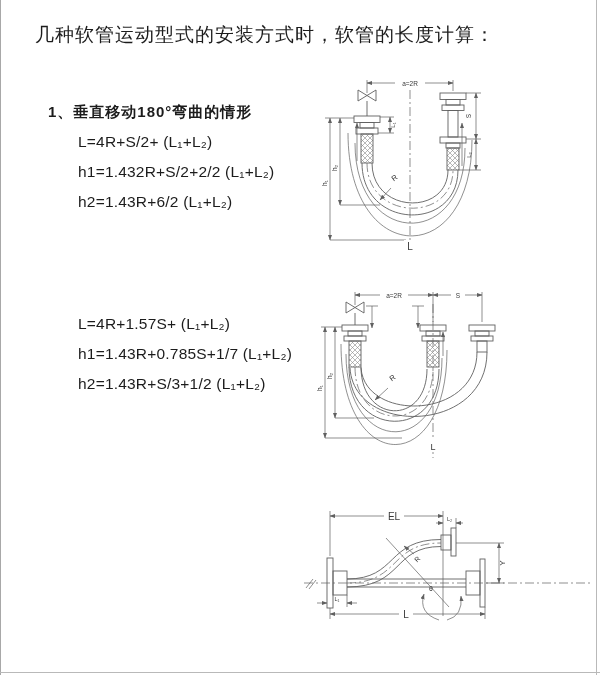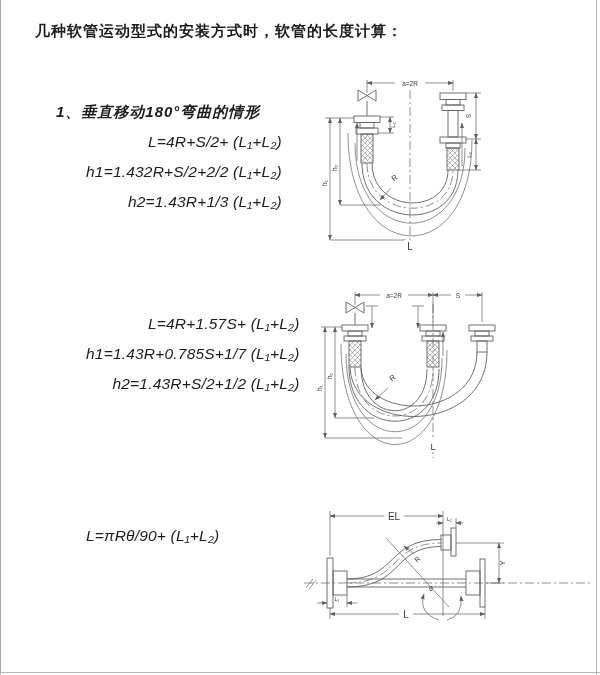--- a/index.html
+++ b/index.html
@@ -2,27 +2,27 @@
 <html><head>
 <meta charset="utf-8">
 <style>
   html,body{margin:0;padding:0;}
   body{
     width:600px;height:675px;background:#ffffff;position:relative;overflow:hidden;
     font-family:"Liberation Sans","DejaVu Sans",sans-serif;color:#1c1c1c;
   }
   .page{position:absolute;inset:0;}
   .page-title{
-    position:absolute;left:35px;top:22px;font-size:15px;font-weight:700;
+    position:absolute;left:35px;top:22px;font-size:19px;font-weight:400;
     letter-spacing:1px;white-space:nowrap;
   }
-  .sec{position:absolute;left:56px;font-style:italic;}
+  .sec{position:absolute;left:48px;}
   .sec1{top:102px}.sec2{top:304px}.sec3{top:516px}
   .heading{font-size:15px;font-weight:700;letter-spacing:1px;line-height:20px;white-space:nowrap;}
-  .formula{font-size:15.5px;font-weight:400;letter-spacing:.2px;margin:11px 0 0 30px;height:19px;white-space:nowrap;text-align:right;}
+  .formula{font-size:15.5px;font-weight:400;letter-spacing:.2px;margin:11px 0 0 30px;height:19px;white-space:nowrap;}
   svg.d{position:absolute;}
   .d1{left:310px;top:68px;}
   .d2{left:310px;top:280px;}
   .d3{left:298px;top:498px;}
   .d path,.d rect,.d line{fill:none;stroke:#606060;stroke-width:0.9;}
   .d .thin{stroke-width:0.7;}
   .d .cl{stroke-dasharray:9 3 2 3;stroke-width:0.7;}
   .d text{fill:#3a3a3a;stroke:none;font-size:7px;text-anchor:middle;font-family:"Liberation Sans","DejaVu Sans",sans-serif;}
   .d text.t55{font-size:5.5px}.d text.t6{font-size:6px}.d text.t65{font-size:6.5px}
   .d text.t75{font-size:7.5px}.d text.t8{font-size:8px}.d text.t9{font-size:9px}.d text.t10{font-size:10px}
@@ -34,31 +34,30 @@
 <body>
 
 <div class="page">
 
   <div class="page-title">几种软管运动型式的安装方式时，软管的长度计算：</div>
 
   <section class="sec sec1">
     <div class="heading">1、垂直移动180°弯曲的情形</div>
     <div class="formula">L=4R+S/2+ (L₁+L₂)</div>
     <div class="formula">h1=1.432R+S/2+2/2 (L₁+L₂)</div>
-    <div class="formula">h2=1.43R+1/3 (L₁+L₂)</div>
+    <div class="formula">h2=1.43R+6/2 (L₁+L₂)</div>
   </section>
 
   <section class="sec sec2">
     <div class="formula">L=4R+1.57S+ (L₁+L₂)</div>
     <div class="formula">h1=1.43R+0.785S+1/7 (L₁+L₂)</div>
-    <div class="formula">h2=1.43R+S/2+1/2 (L₁+L₂)</div>
+    <div class="formula">h2=1.43R+S/3+1/2 (L₁+L₂)</div>
   </section>
 
   <section class="sec sec3">
-    <div class="formula">L=πRθ/90+ (L₁+L₂)</div>
   </section>
 
   <svg class="d d1" width="282" height="192" viewBox="0 0 282 192">
     <defs>
       <marker id="m1" markerWidth="8" markerHeight="8" refX="7.5" refY="3" orient="auto-start-reverse">
         <path d="M0,0L8,3L0,6Z" style="fill:#606060;stroke:none"></path>
       </marker>
       <pattern id="hb1" width="5" height="5" patternUnits="userSpaceOnUse">
         <path d="M0,5L5,0M0,0L5,5" style="stroke:#8a8a8a;stroke-width:0.6;fill:none"></path>
       </pattern>

